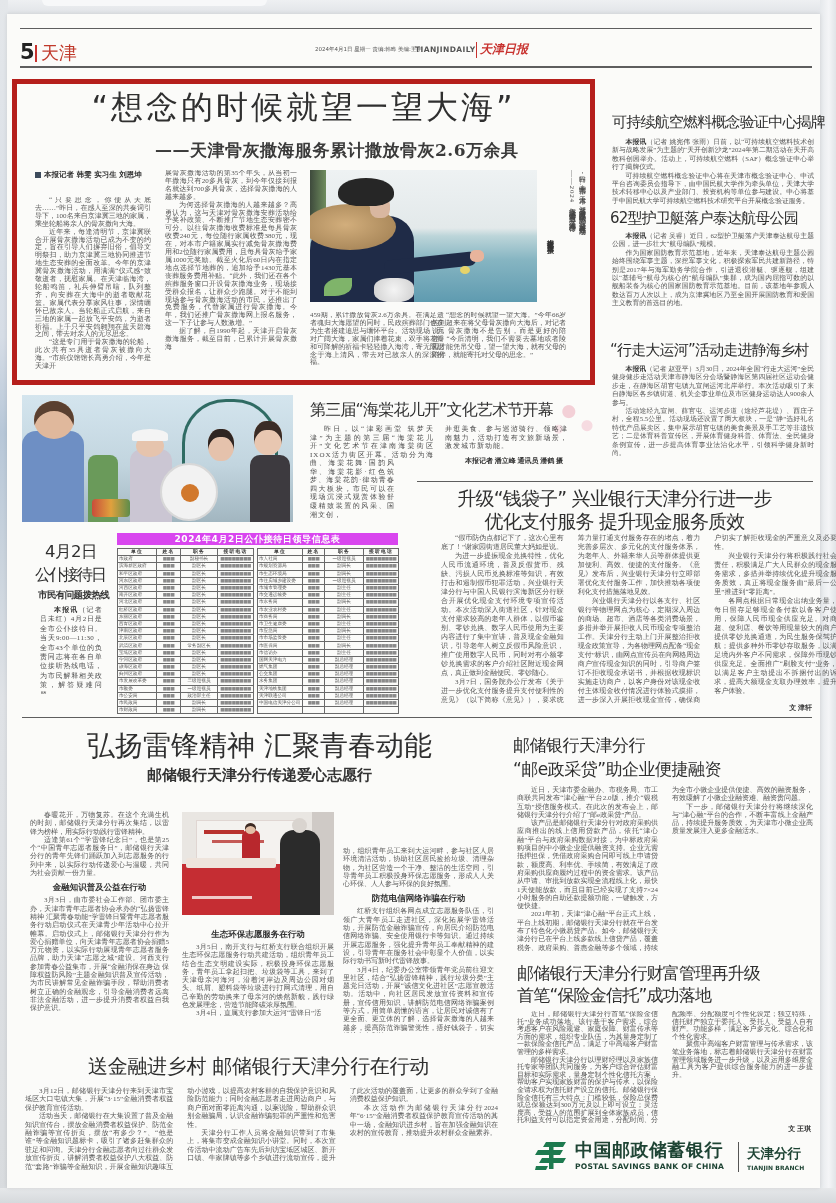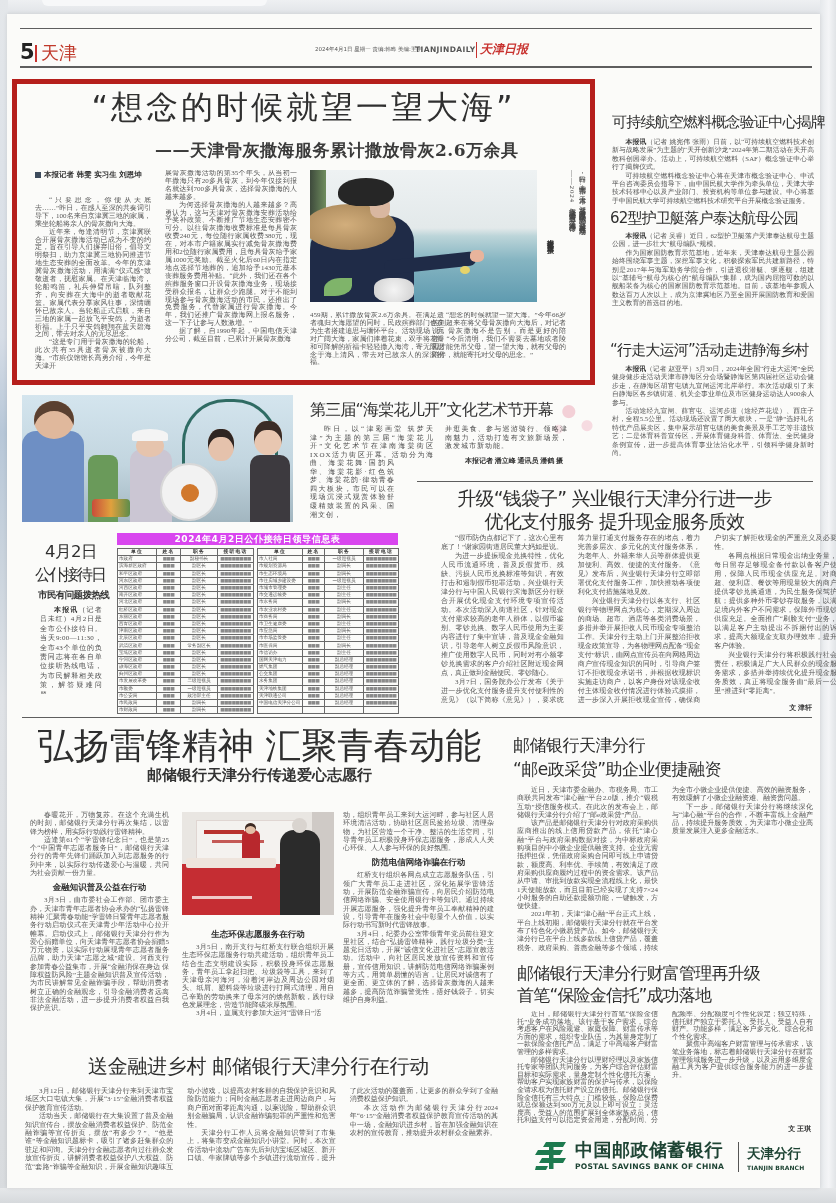--- a/index.html
+++ b/index.html
@@ -25,21 +25,21 @@
 .section-name{left:41px;top:43px;font-size:18px;line-height:20px;color:#c0392b;}
 .dateline{left:315px;top:46px;font-size:5.5px;line-height:7px;color:#555;}
 .brand-en{left:415px;top:45px;font-size:7.5px;line-height:9px;font-weight:bold;letter-spacing:.4px;color:#555;}
 .brand-bar{left:476px;top:42px;width:1px;height:16px;background:#c8322f;}
 .brand-cn{left:480px;top:42px;font-size:12px;line-height:14px;font-style:italic;font-weight:bold;color:#c8322f;}
 
 
 .txt{font-size:7px;line-height:7.9px;color:#555;text-align:justify;overflow:hidden;font-family:"Liberation Serif","DejaVu Serif",serif;}
 .txt p{text-indent:2em;}
 .txt.cont p:first-of-type{text-indent:0;}
-.txt .noindent{text-indent:0;}
+.txt .noindent{text-indent:0;margin-top:36px;}
 .lh84{line-height:8.4px;}
 .lh83{line-height:8.3px;}
 .lh9{line-height:9px;margin-left:24px;}
 .kai{letter-spacing:1px;color:#4d4d4d;}
 .cols2{column-count:2;column-gap:14px;column-fill:auto;}
 .cols3{column-count:3;column-gap:14px;column-fill:auto;}
 .hl{font-family:"DejaVu Sans","Liberation Sans",sans-serif;color:#2f2f2f;white-space:nowrap;font-weight:normal;}
 .credit{font-family:Liberation Serif, serif;font-size:7px;line-height:8px;font-weight:bold;color:#333;white-space:nowrap;}
 .subhead{font-family:"DejaVu Sans","Liberation Sans",sans-serif;font-size:8.5px;line-height:11px;font-weight:bold;text-align:center;color:#333;margin:5px 0 3px;text-indent:0;}
 .leadb{font-weight:bold;color:#333;}
@@ -105,21 +105,21 @@
   <div class="a txt" style="left:18px;top:113px;width:116px;height:182px;">
 
   <p>“只要思念，你便从天底去……”昨日，在感人至深的共奏词引导下，100名来自京津冀三地的家属，乘坐轮船将亲人的骨灰撒向大海。</p>
       <p>近年来，每逢清明节，京津冀联合开展骨灰撒海活动已成为不变的约定，旨在引导人们摒弃旧俗，倡导文明祭扫，助力京津冀三地协同推进节地生态安葬的全面改革。今年的京津冀骨灰撒海活动，用满满“仪式感”致敬逝者，抚慰家属。在天津临海湾，轮船鸣笛，礼兵伸臂吊唁，队列整齐，向安葬在大海中的逝者敬献花篮。家属代表分享家风往事，深情缅怀已故亲人。当轮船正式启航，来自三地的家属一起放飞平安鸽，为逝者祈福。上千只平安鸽翱翔在蓝天碧海之间，带去对亲人的无尽思念。</p>
       <p>“这是专门用于骨灰撒海的轮船，此次共有35具逝者骨灰被撒向大海。”市殡仪馆馆长高勇介绍，今年是天津开</p>
     </div>
   <div class="a txt cont" style="left:148px;top:86px;width:132px;height:209px;">
 
   <p>展骨灰撒海活动的第35个年头，从当初一年撒海只有20多具骨灰，到今年仅接到报名就达到700多具骨灰，选择骨灰撒海的人越来越多。</p>
       <p>为何选择骨灰撒海的人越来越多？高勇认为，这与天津对骨灰撒海安葬活动给予奖补政策、不断推广节地生态安葬密不可分。以往骨灰撒海收费标准是每具骨灰收费240元，每位随行家属收费380元，现在，对本市户籍家属实行减免骨灰撒海费用和2位随行家属费用，且每具骨灰给予家属1000元奖励。截至火化后60日内在指定地点选择节地葬的，追加给予1430元基本丧葬服务费用补贴。“此外，我们还在各个殡葬服务窗口开设骨灰撒海业务，现场接受群众报名，让群众少跑腿。对于不能到现场参与骨灰撒海活动的市民，还推出了免费服务，代替家属进行骨灰撒海。今年，我们还推广骨灰撒海网上报名服务，这一下子让参与人数激增。”</p>
-      <p>据了解，自1990年起，中国电信天津分公司，截至目前，已累计开展骨灰撒海</p>
+      <p>据了解，自1990年起，天津开启骨灰撒海服务，截至目前，已累计开展骨灰撒海</p>
     </div>
 
   <div class="a photo" style="left:293px;top:86px;width:227px;height:132px;background:linear-gradient(180deg,#eef2f3 0%,#e3e9ea 44%,#bcd5d9 50%,#86b5c2 68%,#5f9bb0 100%);">
     <div class="shape" style="left:0;top:0;width:16px;height:48px;background:linear-gradient(90deg,#3e4a3c,#6f8d5e);border-radius:0 0 10px 0;"></div>
     <div class="shape" style="left:0;top:46px;width:104px;height:90px;background:#1f2b47;border-radius:34px 26px 0 0;"></div>
     <div class="shape" style="left:-6px;top:34px;width:92px;height:46px;background:radial-gradient(ellipse at 45% 45%,#d2ae7c,#9b7a4e);border-radius:50%;"></div>
     <div class="shape" style="left:60px;top:26px;width:20px;height:22px;background:#d9b7a0;border-radius:40%;"></div>
     <div class="shape" style="left:28px;top:8px;width:56px;height:28px;background:#262626;border-radius:50% 50% 40% 40%;"></div>
     <div class="shape" style="left:74px;top:86px;width:92px;height:14px;background:#1f2b47;transform:rotate(-6deg);border-radius:6px;"></div>
     <div class="shape" style="left:160px;top:80px;width:14px;height:12px;background:#e8b49c;border-radius:40%;"></div>
@@ -554,30 +554,30 @@
 <div class="a rule" style="left:417px;top:481px;width:396px;height:1px;"></div>
 <article class="a" style="left:415px;top:483px;width:399px;height:232px;">
   <h3 class="a hl" style="left:0;top:27px;width:399px;text-align:center;font-size:19px;line-height:22px;letter-spacing:-.8px;">优化支付服务 提升现金服务质效</h3>
   <h3 class="a hl" style="left:0;top:4px;width:399px;text-align:center;font-size:19px;line-height:22px;letter-spacing:-.8px;">升级“钱袋子” 兴业银行天津分行进一步</h3>
   <div class="a txt cols3 lh9" style="left:2px;top:51px;width:396px;height:171px;">
 
   <p>“假币防伪点都记下了，这次心里有底了！”谢家园街道居民董大妈如是说。</p>
       <p>为进一步提振现金兑换特性，优化人民币流通环境，普及反假货币、残缺、污损人民币兑换标准等知识，有效打击和遏制假币犯罪活动，兴业银行天津分行与中国人民银行滨海新区分行联合开展优化现金支付环境专项宣传活动。本次活动深入街道社区，针对现金支付需求较高的老年人群体，以假币鉴别、零钞兑换、数字人民币使用为主要内容进行了集中宣讲，普及现金金融知识，引导老年人树立反假币风险意识，推广使用数字人民币，同时对有小额零钞兑换需求的客户介绍社区附近现金网点，真正做到金融便民、零钞随心。</p>
       <p>3月7日，国务院办公厅发布《关于进一步优化支付服务提升支付便利性的意见》（以下简称《意见》），要求统筹力量打通支付服务存在的堵点，着力完善多层次、多元化的支付服务体系，为老年人、外籍来华人员等群体提供更加便利、高效、便捷的支付服务。《意见》发布后，兴业银行天津分行立即部署优化支付服务工作，加快推动各项便利化支付措施落地见效。</p>
       <p>兴业银行天津分行以各支行、社区银行等物理网点为核心，定期深入周边的商场、超市、酒店等各类消费场景，多措并举开展拒收人民币现金专项整治工作。天津分行主动上门开展整治拒收现金政策宣导，为各物理网点配备“现金支付”标识，由网点宣传员在向网格周边商户宣传现金知识的同时，引导商户签订不拒收现金承诺书，并根据收现标识实施走访商户，以客户身份对该现金收付主体现金收付情况进行体验式摸排，进一步深入开展拒收现金宣传，确保商户切实了解拒收现金的严重意义及必要性。</p>
+      <p>兴业银行天津分行将积极践行社会责任，积极满足广大人民群众的现金服务需求，多措并举持续优化提升现金服务质效，真正将现金服务由“最后一公里”推进到“零距离”。</p>
       <p>各网点根据日常现金出纳业务量，每日留存足够现金备付款以备客户使用，保障人民币现金供应充足。对商超、便利店、餐饮等用现量较大的商户提供零钞兑换通道，为民生服务保驾护航；提供多种外币零钞存取服务，以满足境内外客户不同需求，保障外币现钞供应充足。全面推广“刷脸支付”业务，以满足客户主动提出不拆捆付出的诉求，提高大额现金支取办理效率，提升客户体验。</p>
-      <p>兴业银行天津分行将积极践行社会责任，积极满足广大人民群众的现金服务需求，多措并举持续优化提升现金服务质效，真正将现金服务由“最后一公里”推进到“零距离”。</p>
     </div>
   <div class="a credit" style="right:2px;top:221px;">文 津轩</div>
 </article>
 
 <div class="a rule" style="left:22px;top:717px;width:790px;height:1.2px;"></div>
 
 <article class="a" style="left:22px;top:722px;width:475px;height:318px;">
-  <h2 class="a hl" style="left:0;top:8px;width:475px;text-align:center;font-size:36px;line-height:32px;">弘扬雷锋精神 汇聚青春动能</h2>
+  <h2 class="a hl" style="left:0;top:8px;width:475px;text-align:center;font-size:28px;line-height:32px;">弘扬雷锋精神 汇聚青春动能</h2>
   <h3 class="a serif nw" style="left:0;top:45px;width:475px;text-align:center;font-size:15px;line-height:17px;font-weight:bold;color:#333;">邮储银行天津分行传递爱心志愿行</h3>
 
   <div class="a txt lh83" style="left:8px;top:89px;width:139px;height:222px;">
     <div>
         <p>春暖花开，万物复苏。在这个充满生机的时刻，邮储银行天津分行再次集结，以雷锋为榜样，用实际行动践行雷锋精神。</p>
         <p>适逢第61个“学雷锋纪念日”，也是第25个“中国青年志愿者服务日”，邮储银行天津分行的青年先锋们踊跃加入到志愿服务的行列中来，以实际行动传递爱心与温暖，共同为社会贡献一份力量。</p>
       </div>
     <div class="subhead">金融知识普及公益在行动</div>
     <div>
         <p>3月3日，由市委社会工作部、团市委主办，天津市青年志愿者协会承办的“弘扬雷锋精神 汇聚青春动能”学雷锋日暨青年志愿者服务行动启动仪式在天津青少年活动中心拉开帷幕。启动仪式上，邮储银行天津分行作为爱心捐赠单位，向天津青年志愿者协会捐赠5万元物资，以实际行动展现青年志愿者服务品牌，助力天津“志愿之城”建设。河西支行参加青春公益集市，开展“金融消保在身边 保障权益防风险”主题金融知识普及宣传活动，为市民讲解常见金融诈骗手段，帮助消费者树立正确的金融观念，引导金融消费者远离非法金融活动，进一步提升消费者权益自我保护意识。</p>

